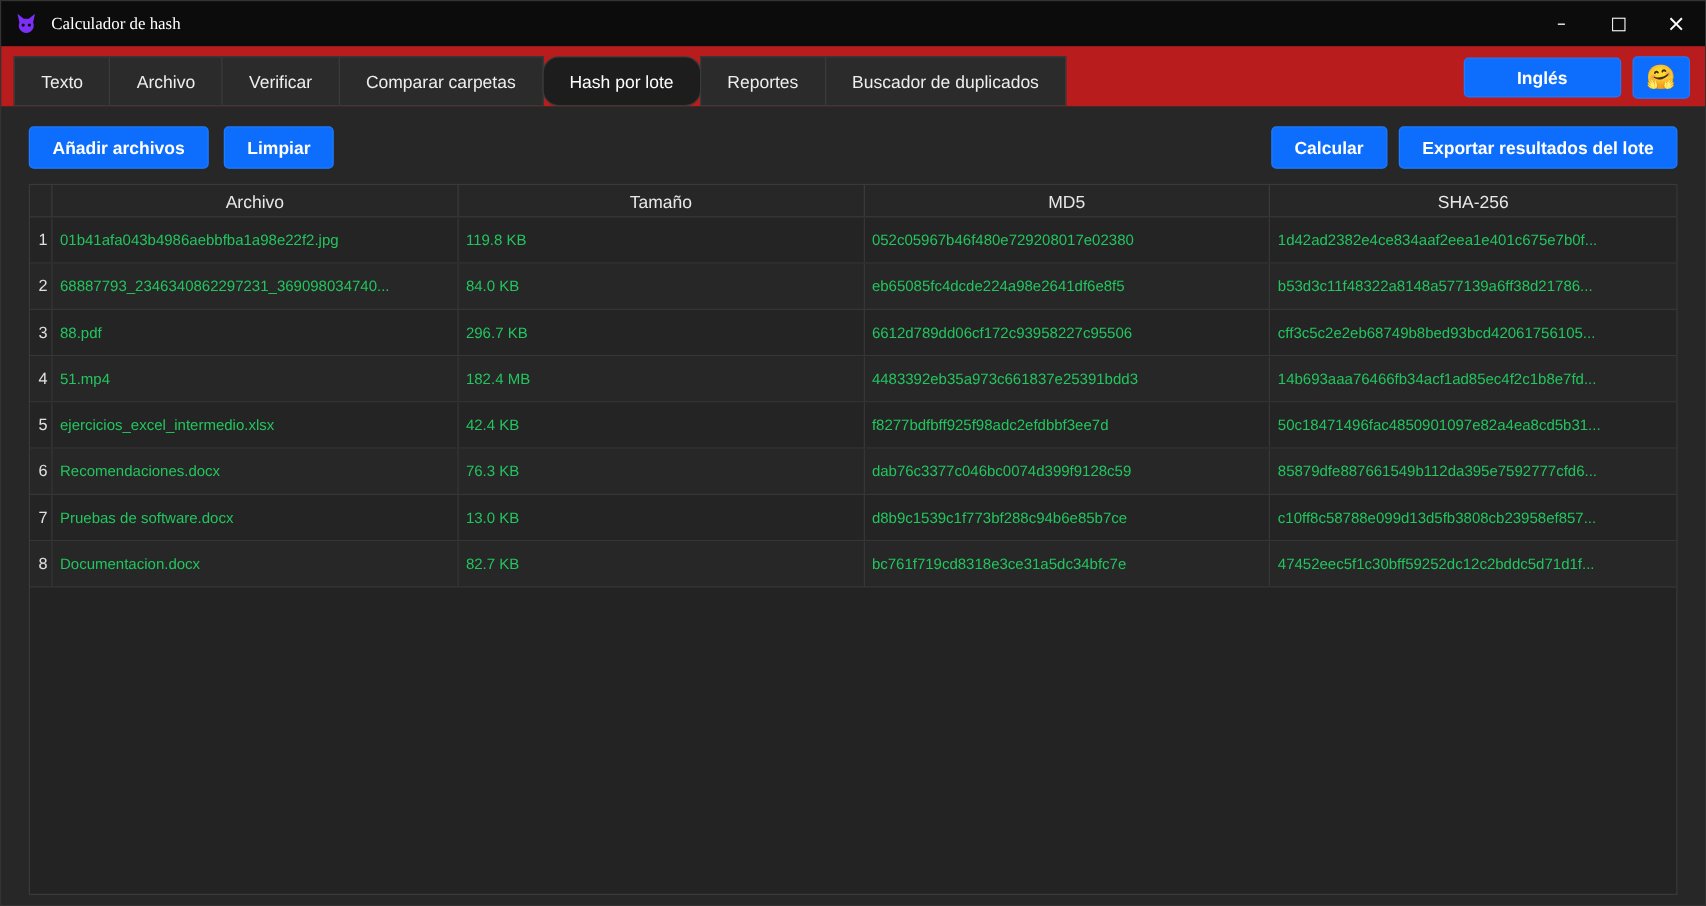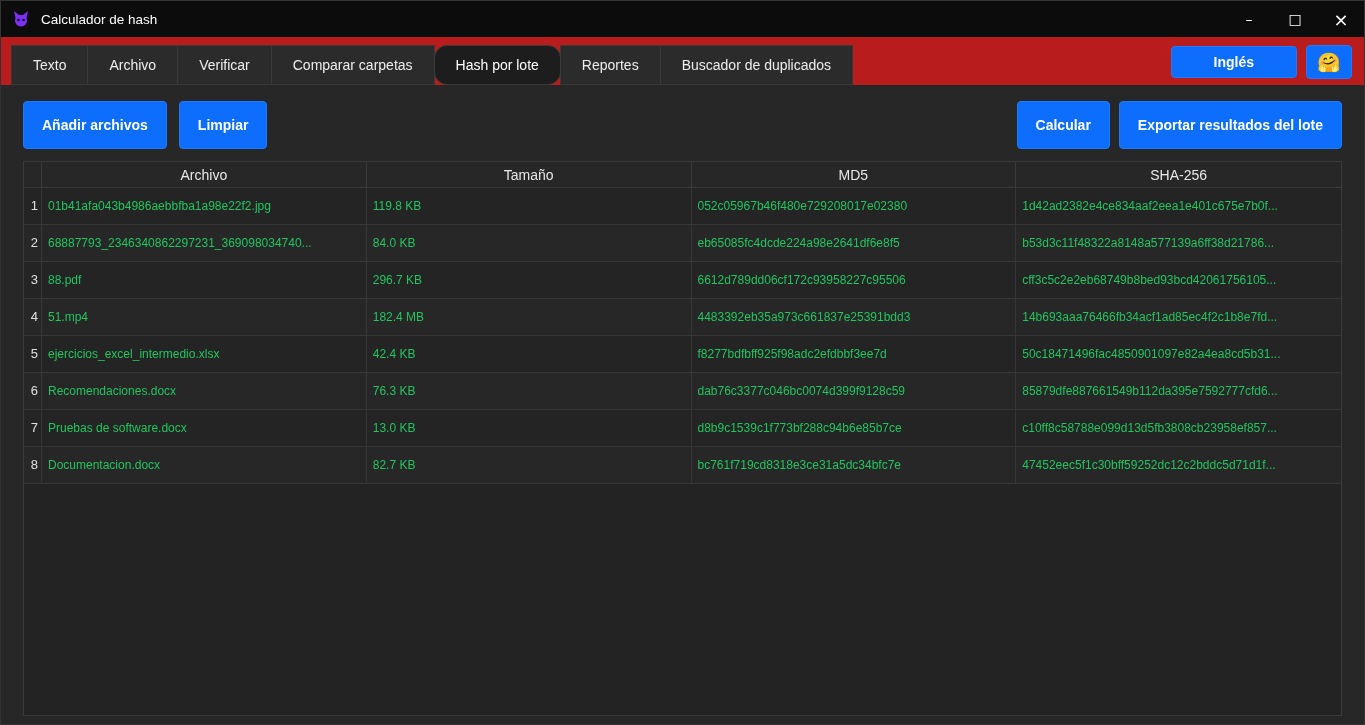--- a/index.html
+++ b/index.html
@@ -17,21 +17,21 @@
     background: #272727;
   }
 
   
   .titlebar {
     height: 36px; flex: 0 0 36px;
     background: #0c0c0c;
     display: flex; align-items: center;
   }
   .app-icon { width: 20px; height: 20px; margin-left: 10px; display: inline-flex; }
-  .titlebar-title { margin-left: 10px; font-size: 13.5px; color: #ffffff; }
+  .titlebar-title { margin-left: 10px; font-size: 13.5px; color: #ffffff; font-family: Liberation Serif, serif; }
   .win-controls { margin-left: auto; display: flex; height: 100%; }
   .win-btn {
     width: 46px; height: 100%;
     background: transparent; border: none; color: #ffffff;
     font-size: 14px; display: flex; align-items: center; justify-content: center;
     cursor: default; font-family: "DejaVu Sans", sans-serif;
   }
   .win-btn.close { font-size: 18px; }
 
   
@@ -68,21 +68,21 @@
   .lang-btn { height: 32px; padding: 0 42px; }
   .emoji-btn { height: 34px; width: 46px; font-size: 19px; padding: 0; line-height: 1; }
 
   
   .toolbar {
     margin: 16px 22px 0 22px;
     display: flex; align-items: center;
   }
   .toolbar .left { display: flex; gap: 12px; }
   .toolbar .right { margin-left: auto; display: flex; gap: 9px; }
-  .tool-btn { height: 48px; padding: 0 18px; }
+  .tool-btn { height: 34px; padding: 0 18px; }
 
   
   .table-wrap {
     margin: 12px 22px 8px 22px;
     flex: 1 1 auto;
     background: #232323;
     border: 1px solid #3a3a3a;
     overflow: hidden;
     display: flex; flex-direction: column;
   }

